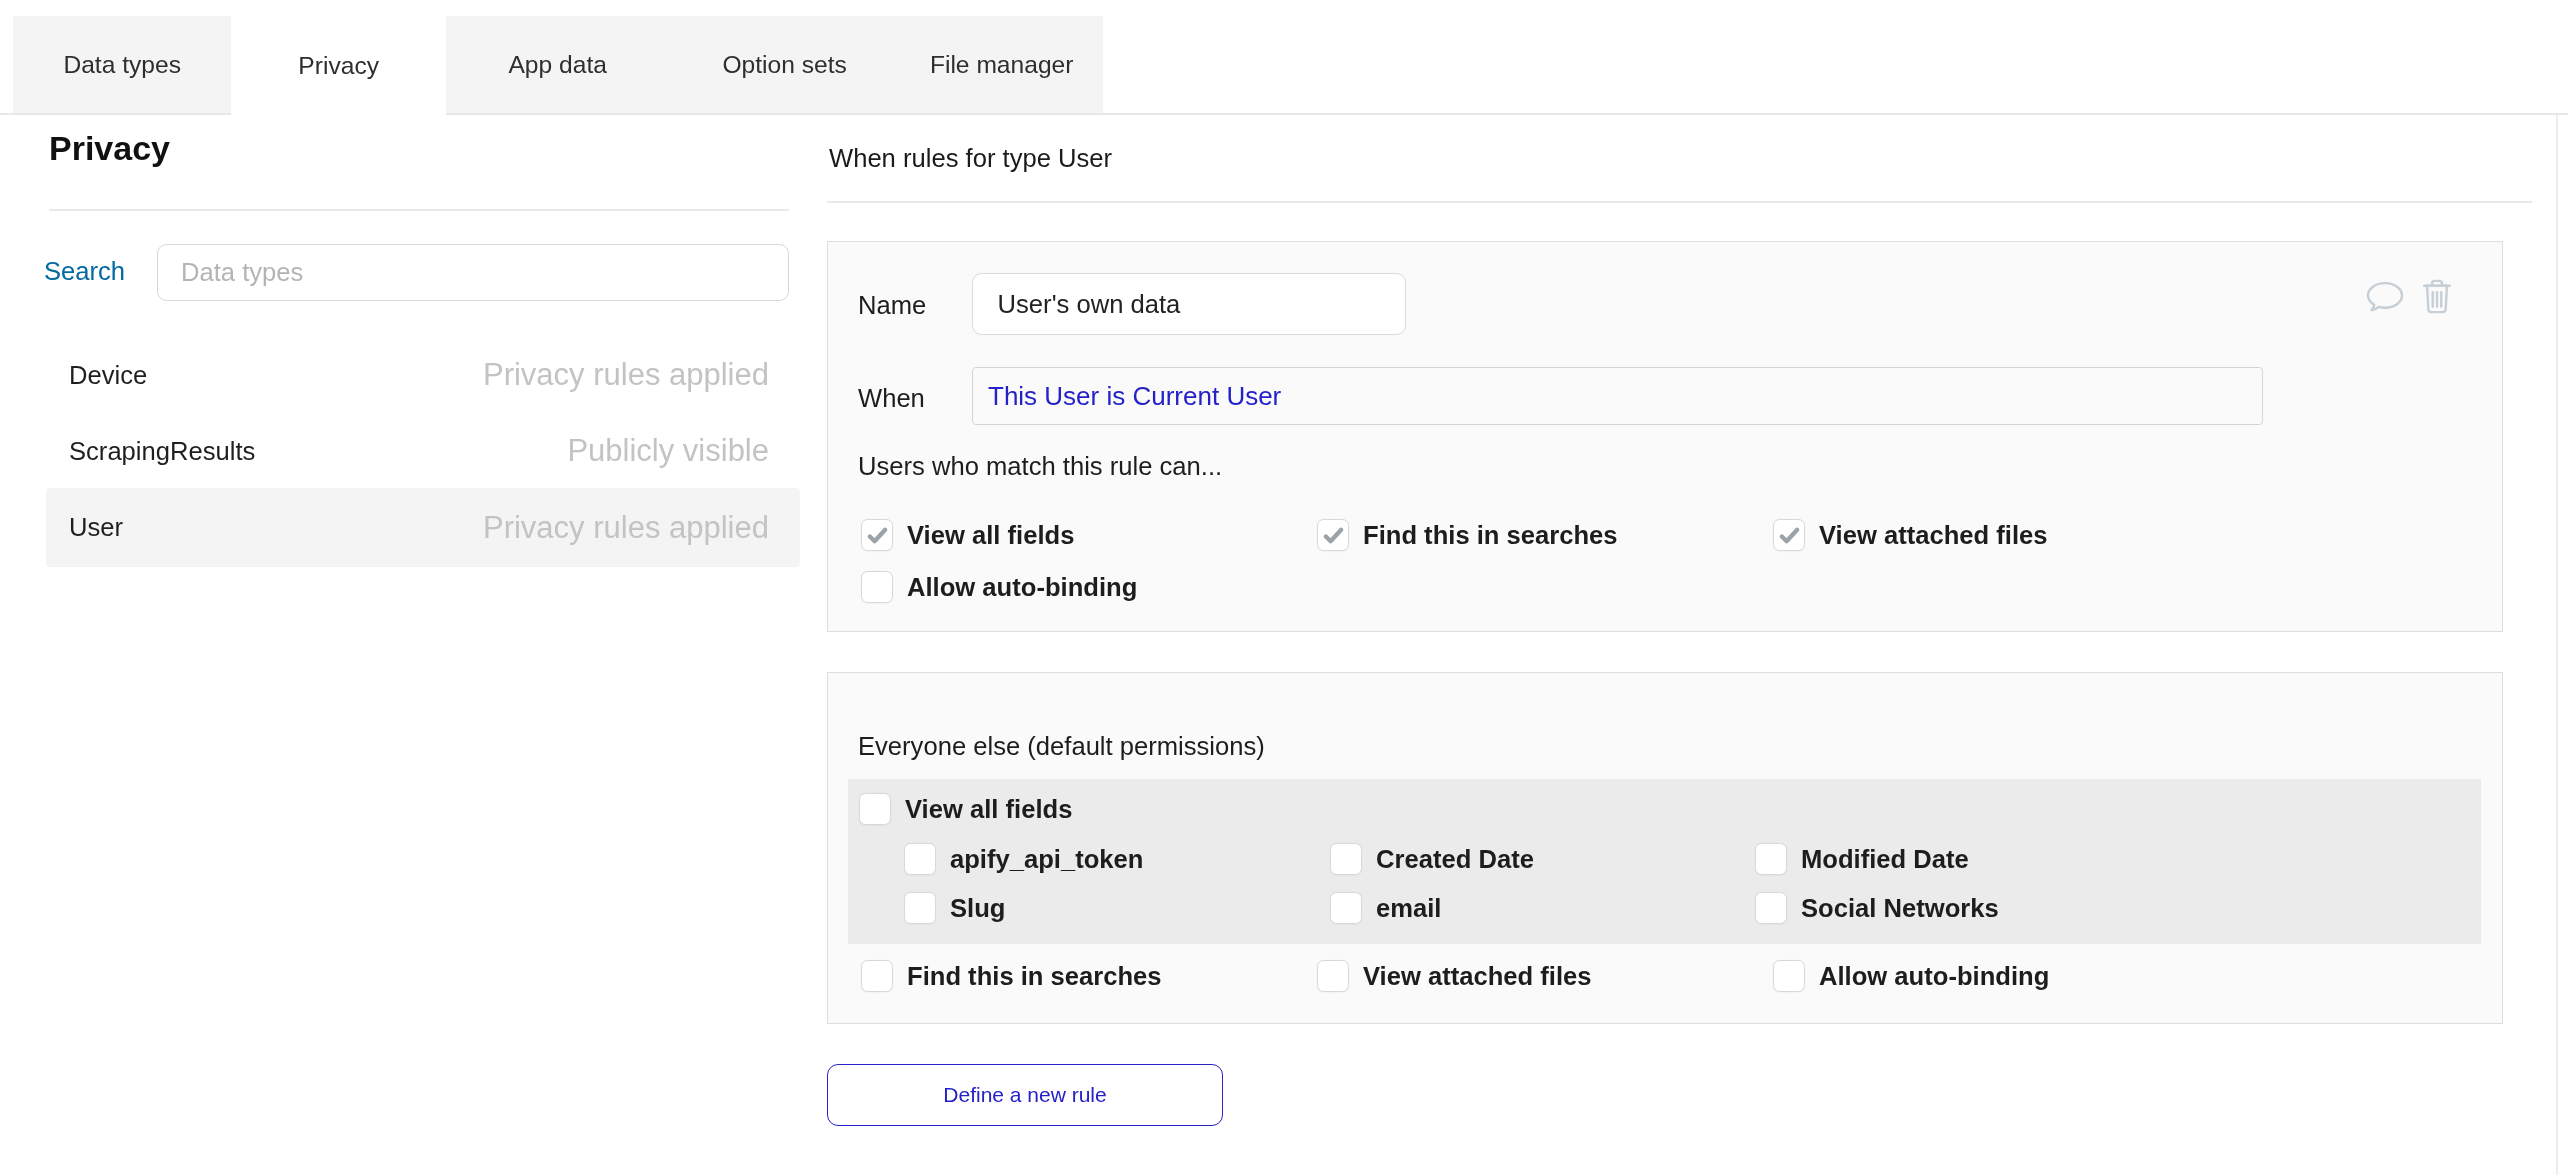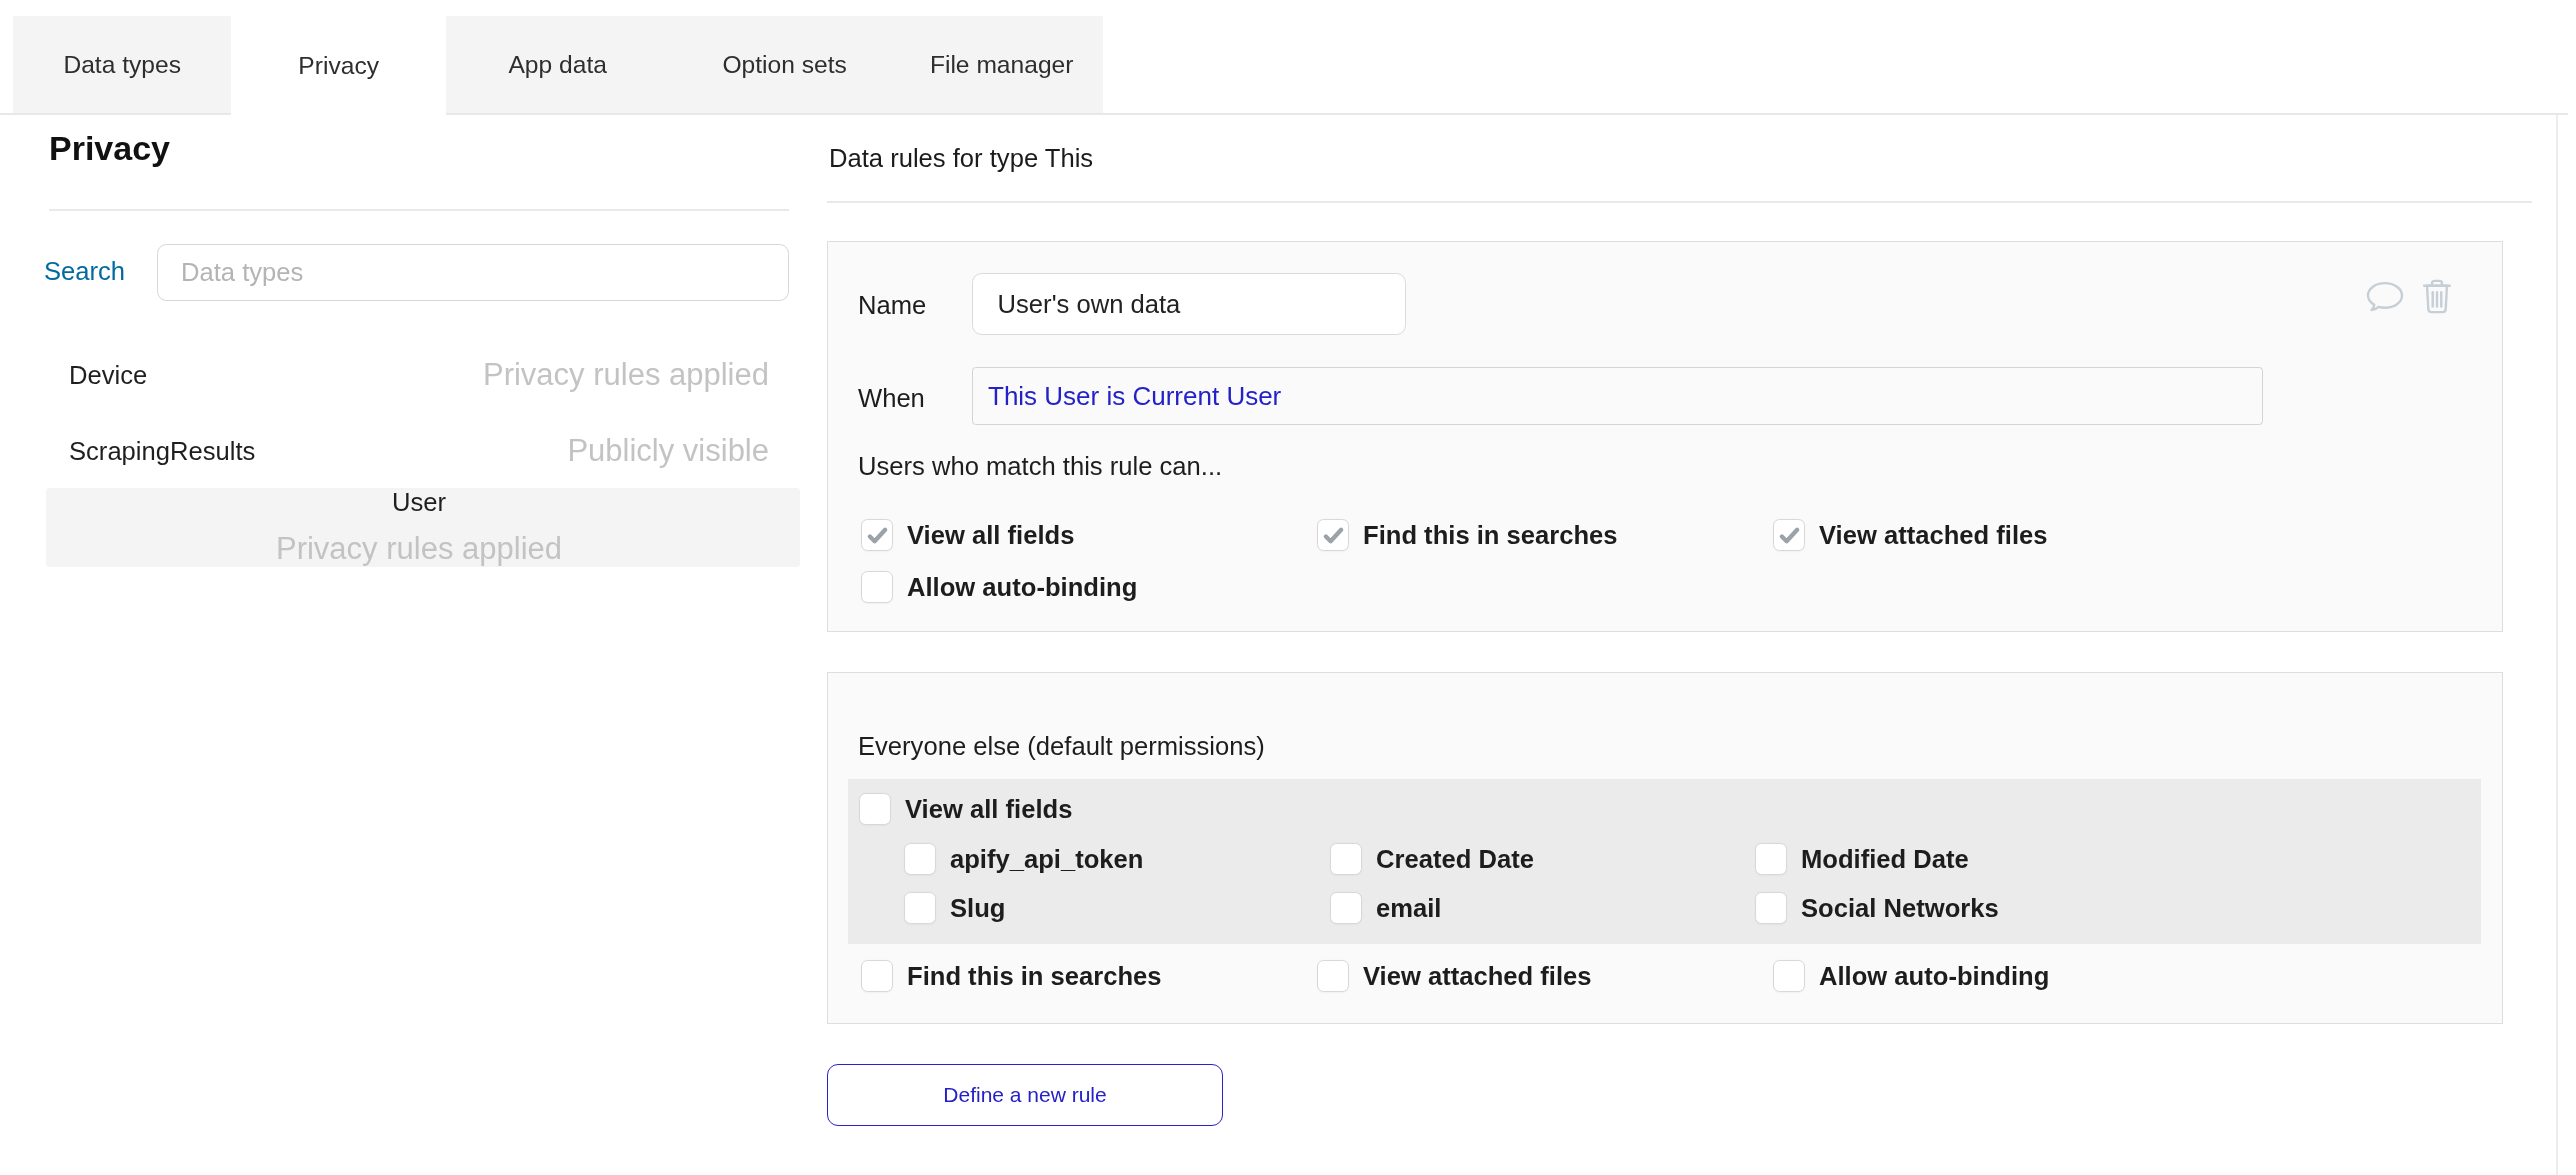--- a/index.html
+++ b/index.html
@@ -23,21 +23,21 @@
   .sidebar-title { position:absolute; left:49px; top:129px; font-size:34px; font-weight:700; color:#111; }
   .sidebar-divider { position:absolute; left:49px; top:209px; width:740px; height:1.9px; background:#e9e9e9; }
   .search-label { position:absolute; left:44px; top:257px; font-size:25.6px; color:#0369a1; }
   .search-input { position:absolute; left:157px; top:244px; width:632px; height:57px;
     border:1.9px solid #d6d6d6; border-radius:9.5px; background:#fff; padding:0 23px;
     font-size:25.6px; color:#333; outline:none; font-family:inherit; }
   .search-input::placeholder { color:#b4b4b4; }
 
   .type-row { position:absolute; left:46px; width:754px; height:76px; display:flex; align-items:center;
     justify-content:space-between; padding:0 31px 0 23px; border-radius:3.8px; cursor:pointer; }
-  .type-row.selected { background:#f4f4f4;flex-direction:column; }
+  .type-row.selected { background:#f4f4f4; }
   .type-row:nth-of-type(1){ top:337px; }
   .row-device { top:337px; }
   .row-scraping { top:413px; }
   .row-user { top:488px; height:79px; }
   .type-name { font-size:25.6px; color:#1f1f1f; }
   .type-status { font-size:31px; color:#c3c3c3; }
 
   
   .main-heading { position:absolute; left:829px; top:144px; font-size:25.6px; color:#1b1b1b; }
   .main-divider { position:absolute; left:827px; top:201px; width:1705px; height:1.9px; background:#e9e9e9; }
@@ -119,21 +119,21 @@
   </div>
   <div class="type-row row-scraping">
     <span class="type-name">ScrapingResults</span>
     <span class="type-status">Publicly visible</span>
   </div>
   <div class="type-row row-user selected">
     <span class="type-name">User</span>
     <span class="type-status">Privacy rules applied</span>
   </div>
 
-  <div class="main-heading">Data rules for type This</div>
+  <div class="main-heading">When rules for type User</div>
   <div class="main-divider"></div>
   <div class="right-edge"></div>
 
   <div class="card card1">
     <div class="field-label name-label">Name</div>
     <input class="name-input" type="text" value="User's own data" style="">
 
     <div class="rule-icons">
       <span class="icon-btn">
         <svg width="40" height="34" viewBox="0 0 28 24" fill="none" stroke="#c6ced6" stroke-width="1.7" stroke-linejoin="round">

